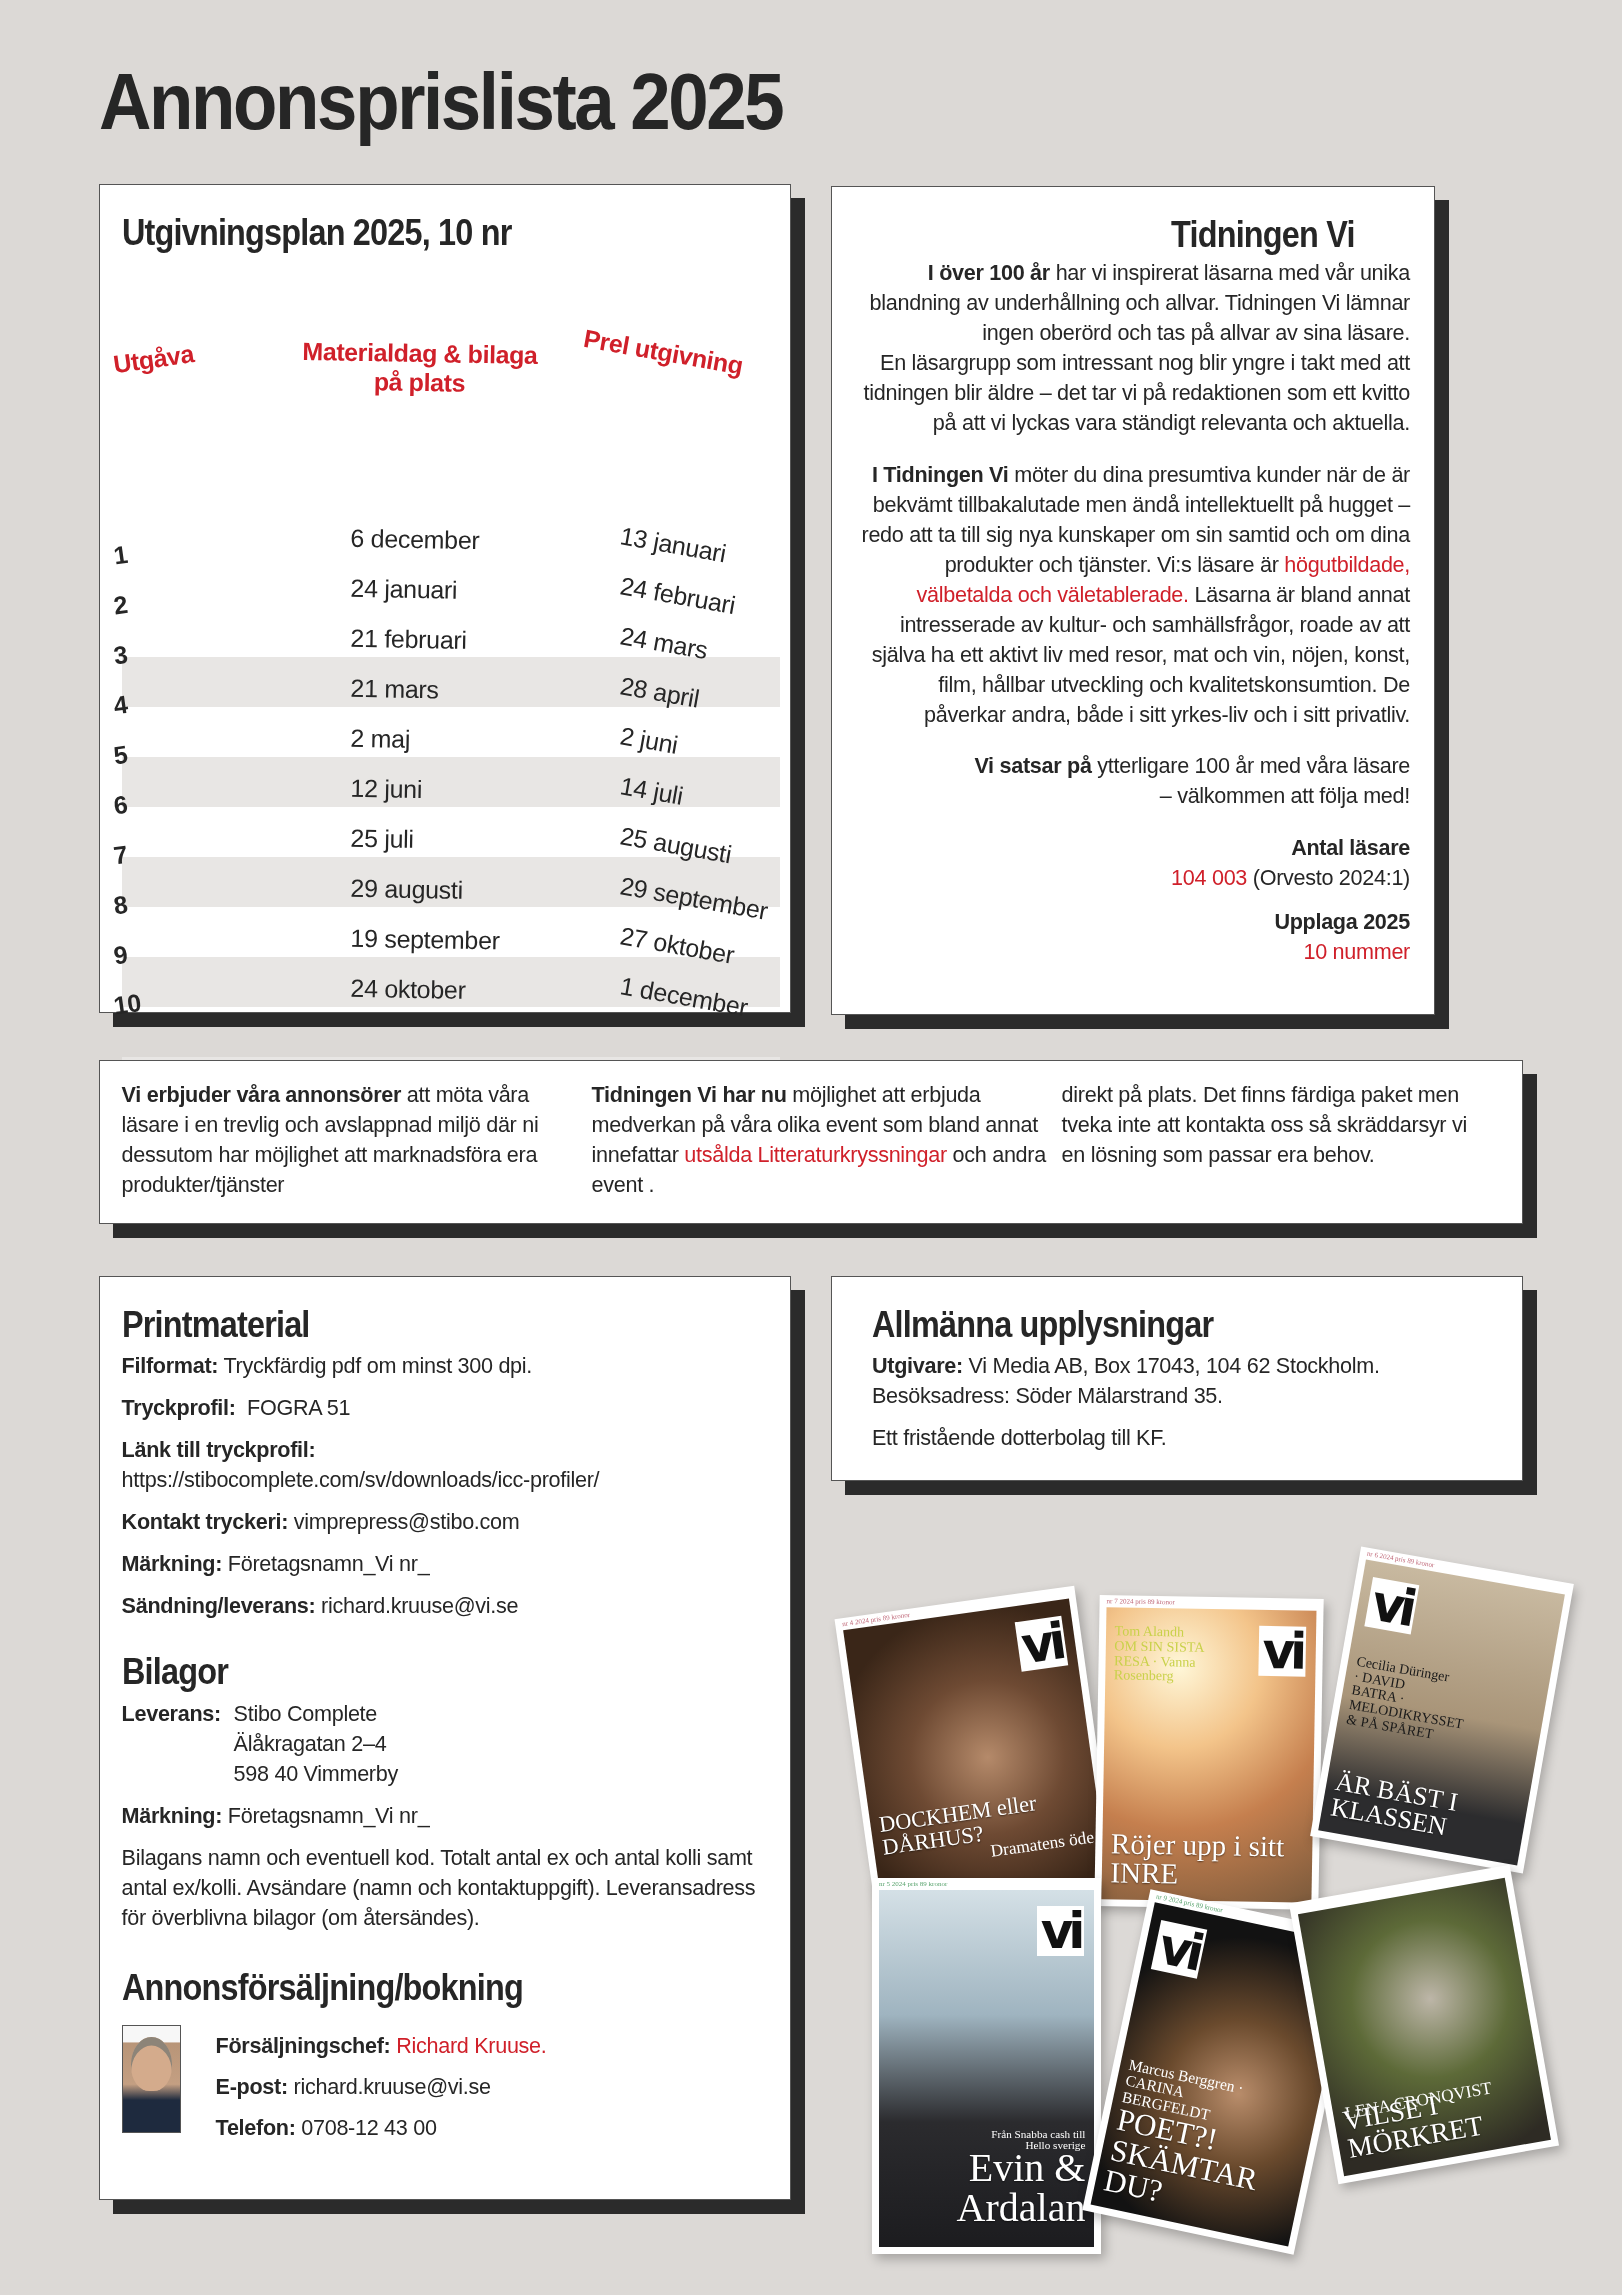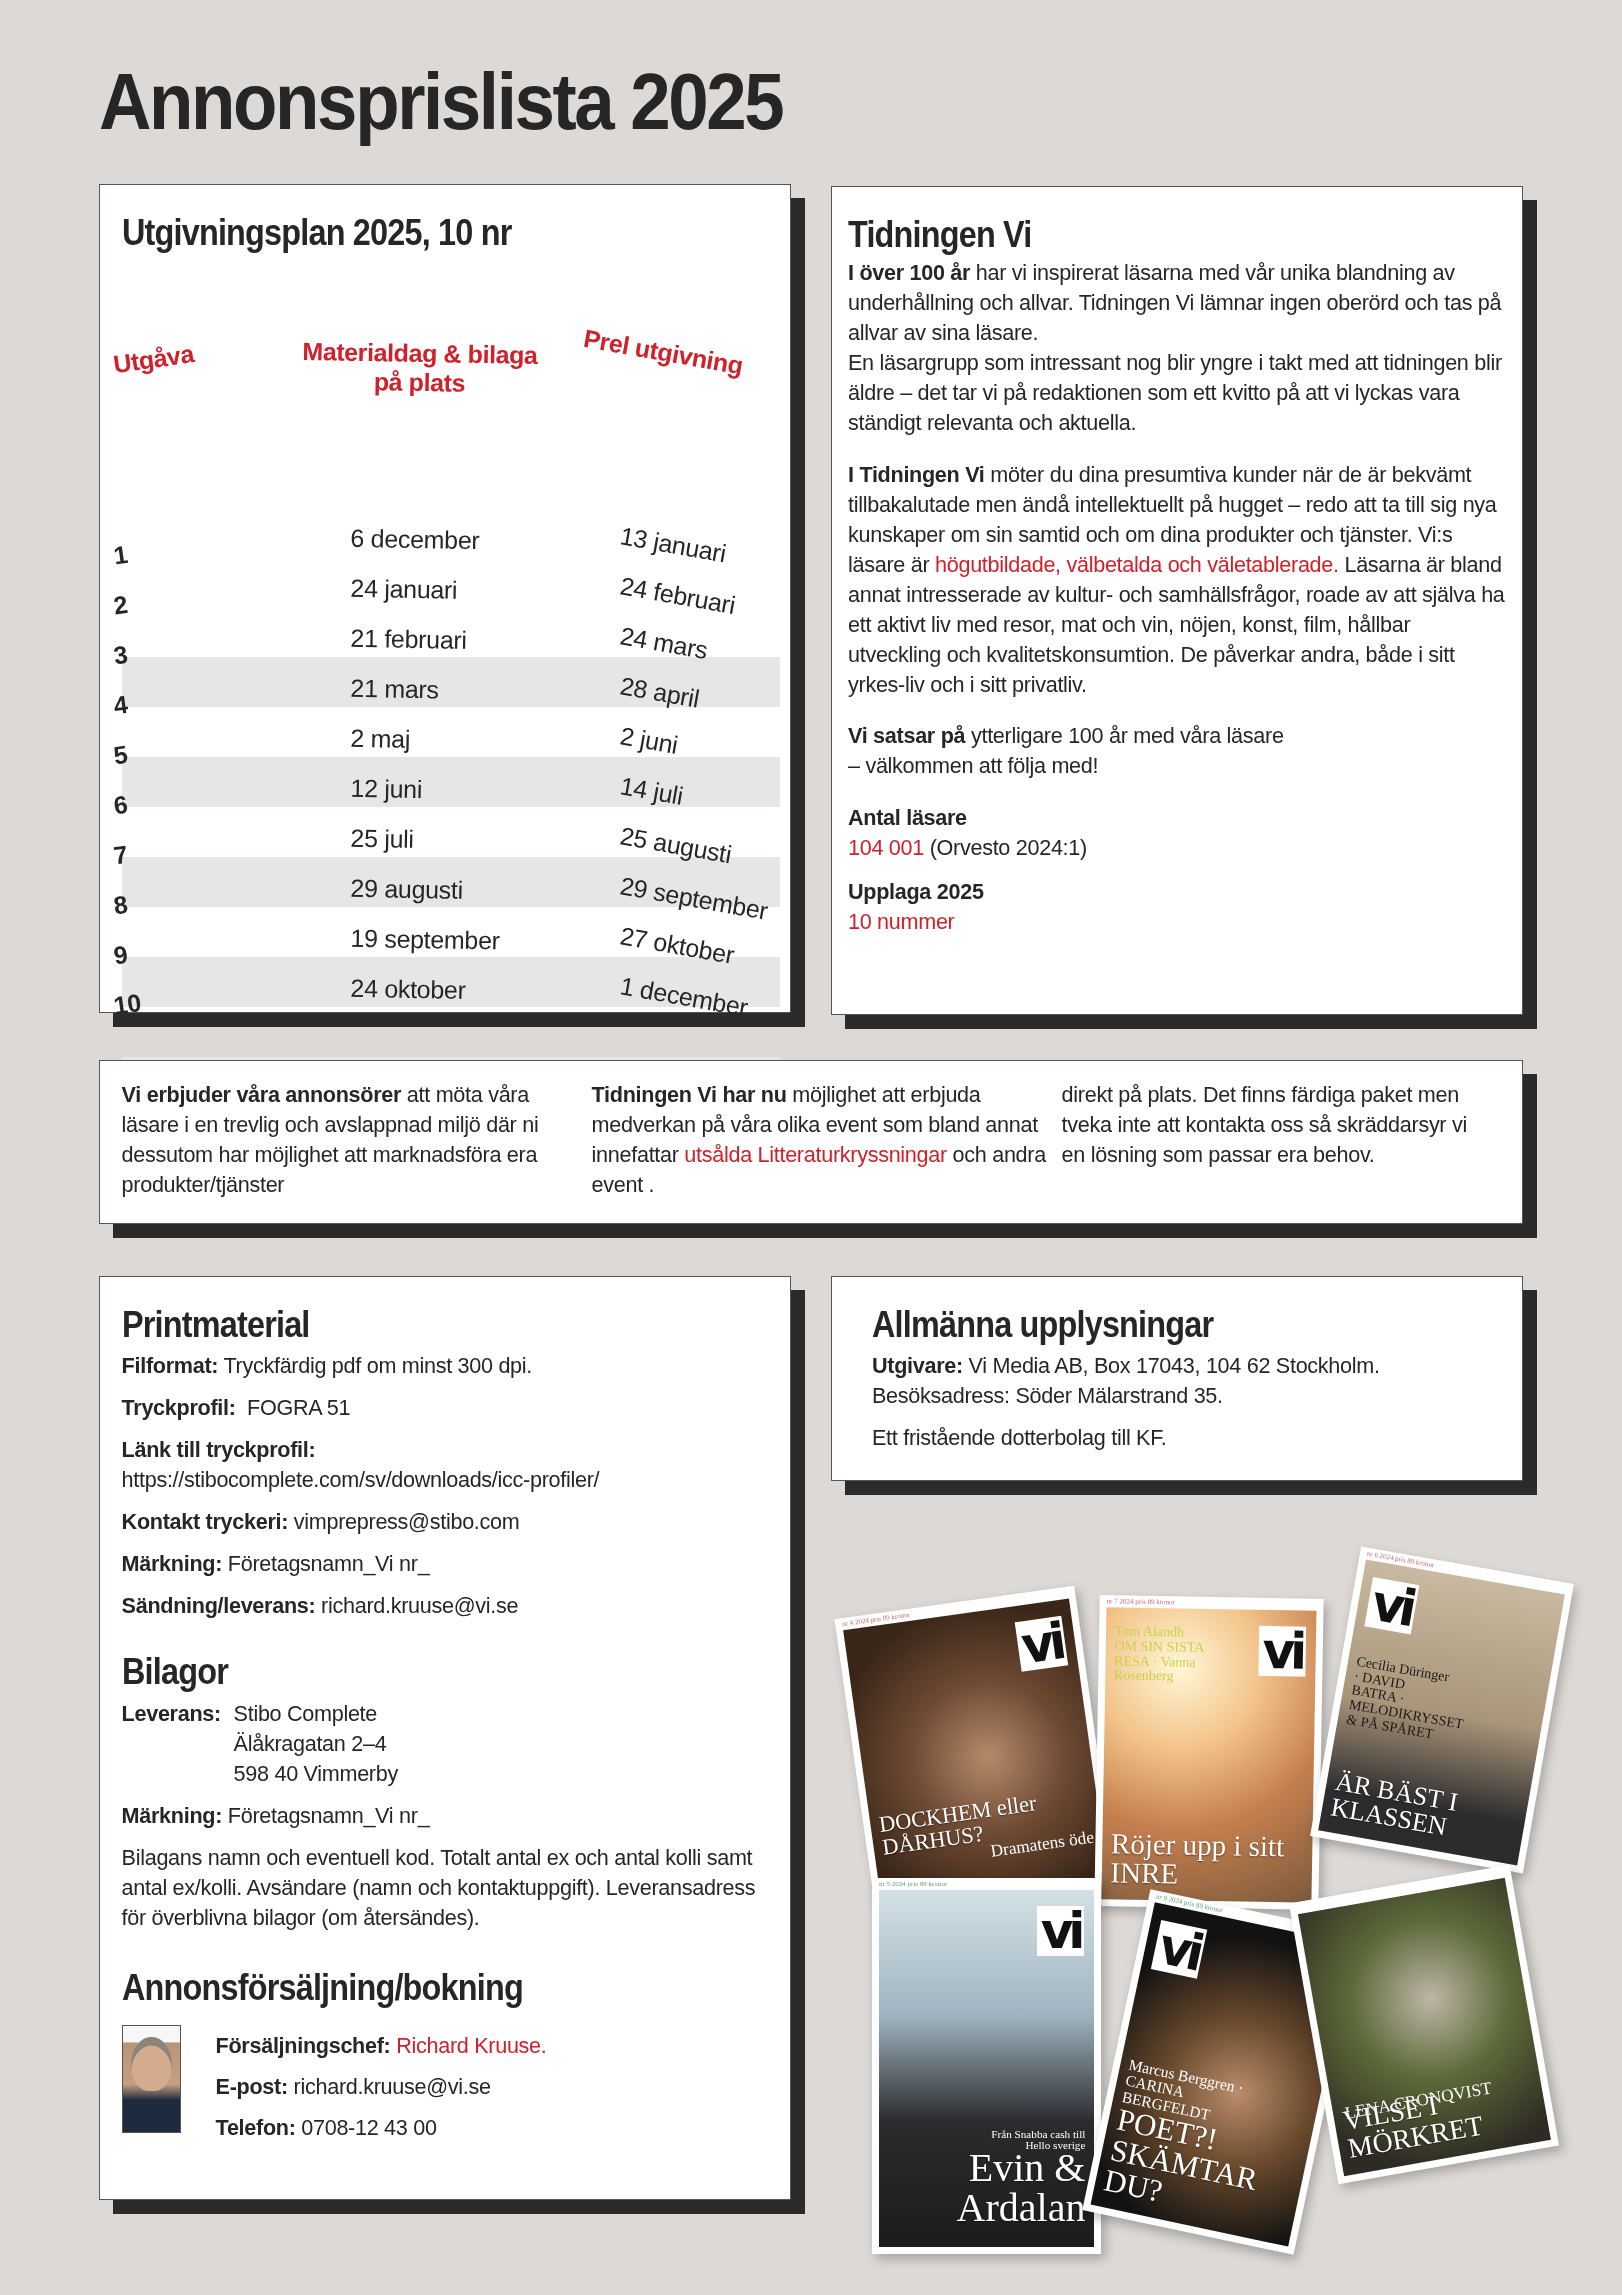--- a/index.html
+++ b/index.html
@@ -33,21 +33,21 @@
   .sched-head .c2 { width: 263px; text-align: center; }
   .sched-head .c3 { flex: 1; padding-left: 10.4px; }
   .sched-table { margin-top: 7px; width: 658px; }
   .sched-row { display: flex; height: 50px; align-items: center; font-size: 25px; letter-spacing: -0.3px; }
   .sched-row:nth-child(odd) { background: #e8e6e4; }
   .sched-row .c1 { width: 226px; padding-left: 10.4px; font-weight: 700; }
   .sched-row .c2 { width: 248px; }
   .sched-row .c3 { flex: 1; }
 
   
-  #box-about { left: 831px; top: 186px; width: 692px; height: 829px; padding: 21px 16px; }
+  #box-about { left: 831px; top: 186px; width: 604px; height: 829px; padding: 21px 24px; text-align: right; }
   #box-about h2 { margin-top: 7px; margin-bottom: 3.5px; }
   #box-about .txt p + p { margin-top: 21.6px; }
   #box-about .stat-label { font-weight: 700; margin-top: 19px; }
 
   
   #box-events { left: 99px; top: 1060px; width: 1424px; height: 164px; padding: 19px 21.6px; display: flex; }
   #box-events .col { font-size: 21.6px; line-height: 30px; letter-spacing: -0.3px; }
   #box-events .col1 { width: 470px; }
   #box-events .col2 { width: 470px; }
   #box-events .col3 { width: 432px; }
@@ -161,21 +161,21 @@
       </div>
   </div>
 </section>
 
 <section class="box" id="box-about">
   <h2>Tidningen Vi</h2>
   <div class="txt">
     <p><b>I över 100 år</b><span> har vi inspirerat läsarna med vår unika blandning av underhållning och allvar. Tidningen Vi lämnar ingen oberörd och tas på allvar av sina läsare.</span><br><span>En läsargrupp som intressant nog blir yngre i takt med att tidningen blir äldre – det tar vi på redaktionen som ett kvitto på att vi lyckas vara ständigt relevanta och aktuella.</span></p>
     <p><b>I Tidningen Vi</b><span> möter du dina presumtiva kunder när de är bekvämt tillbakalutade men ändå intellektuellt på hugget – redo att ta till sig nya kunskaper om sin samtid och om dina produkter och tjänster. Vi:s läsare är </span><span class="red">högutbildade, välbetalda och väletablerade.</span><span> Läsarna är bland annat intresserade av kultur- och samhällsfrågor, roade av att själva ha ett aktivt liv med resor, mat och vin, nöjen, konst, film, hållbar utveckling och kvalitetskonsumtion. De påverkar andra, både i sitt yrkes-liv och i sitt privatliv.</span></p>
     <p><b>Vi satsar på</b><span> ytterligare 100 år med våra läsare</span><br><span>– välkommen att följa med!</span></p>
-    <p><span class="stat-label">Antal läsare</span><br><span class="red">104 001</span><span> (Orvesto 2024:1)</span></p>
+    <p><span class="stat-label">Antal läsare</span><br><span class="red">104 003</span><span> (Orvesto 2024:1)</span></p>
     <p style="margin-top:14px"><span class="stat-label">Upplaga 2025</span><br><span class="red">10 nummer</span></p>
   </div>
 </section>
 
 <section class="box" id="box-events">
   <div class="col col2"><b>Vi erbjuder våra annonsörer</b><span> att möta våra läsare i en trevlig och avslappnad miljö där ni dessutom har möjlighet att marknadsföra era produkter/tjänster</span></div>
   <div class="col col1"><b>Tidningen Vi har nu</b><span> möjlighet att erbjuda medverkan på våra olika event som bland annat innefattar </span><span class="red">utsålda Litteraturkryssningar</span><span> och andra event .</span></div>
   <div class="col col3"><span>direkt på plats. Det finns färdiga paket men tveka inte att kontakta oss så skräddarsyr vi en lösning som passar era behov.</span></div>
 </section>
 

